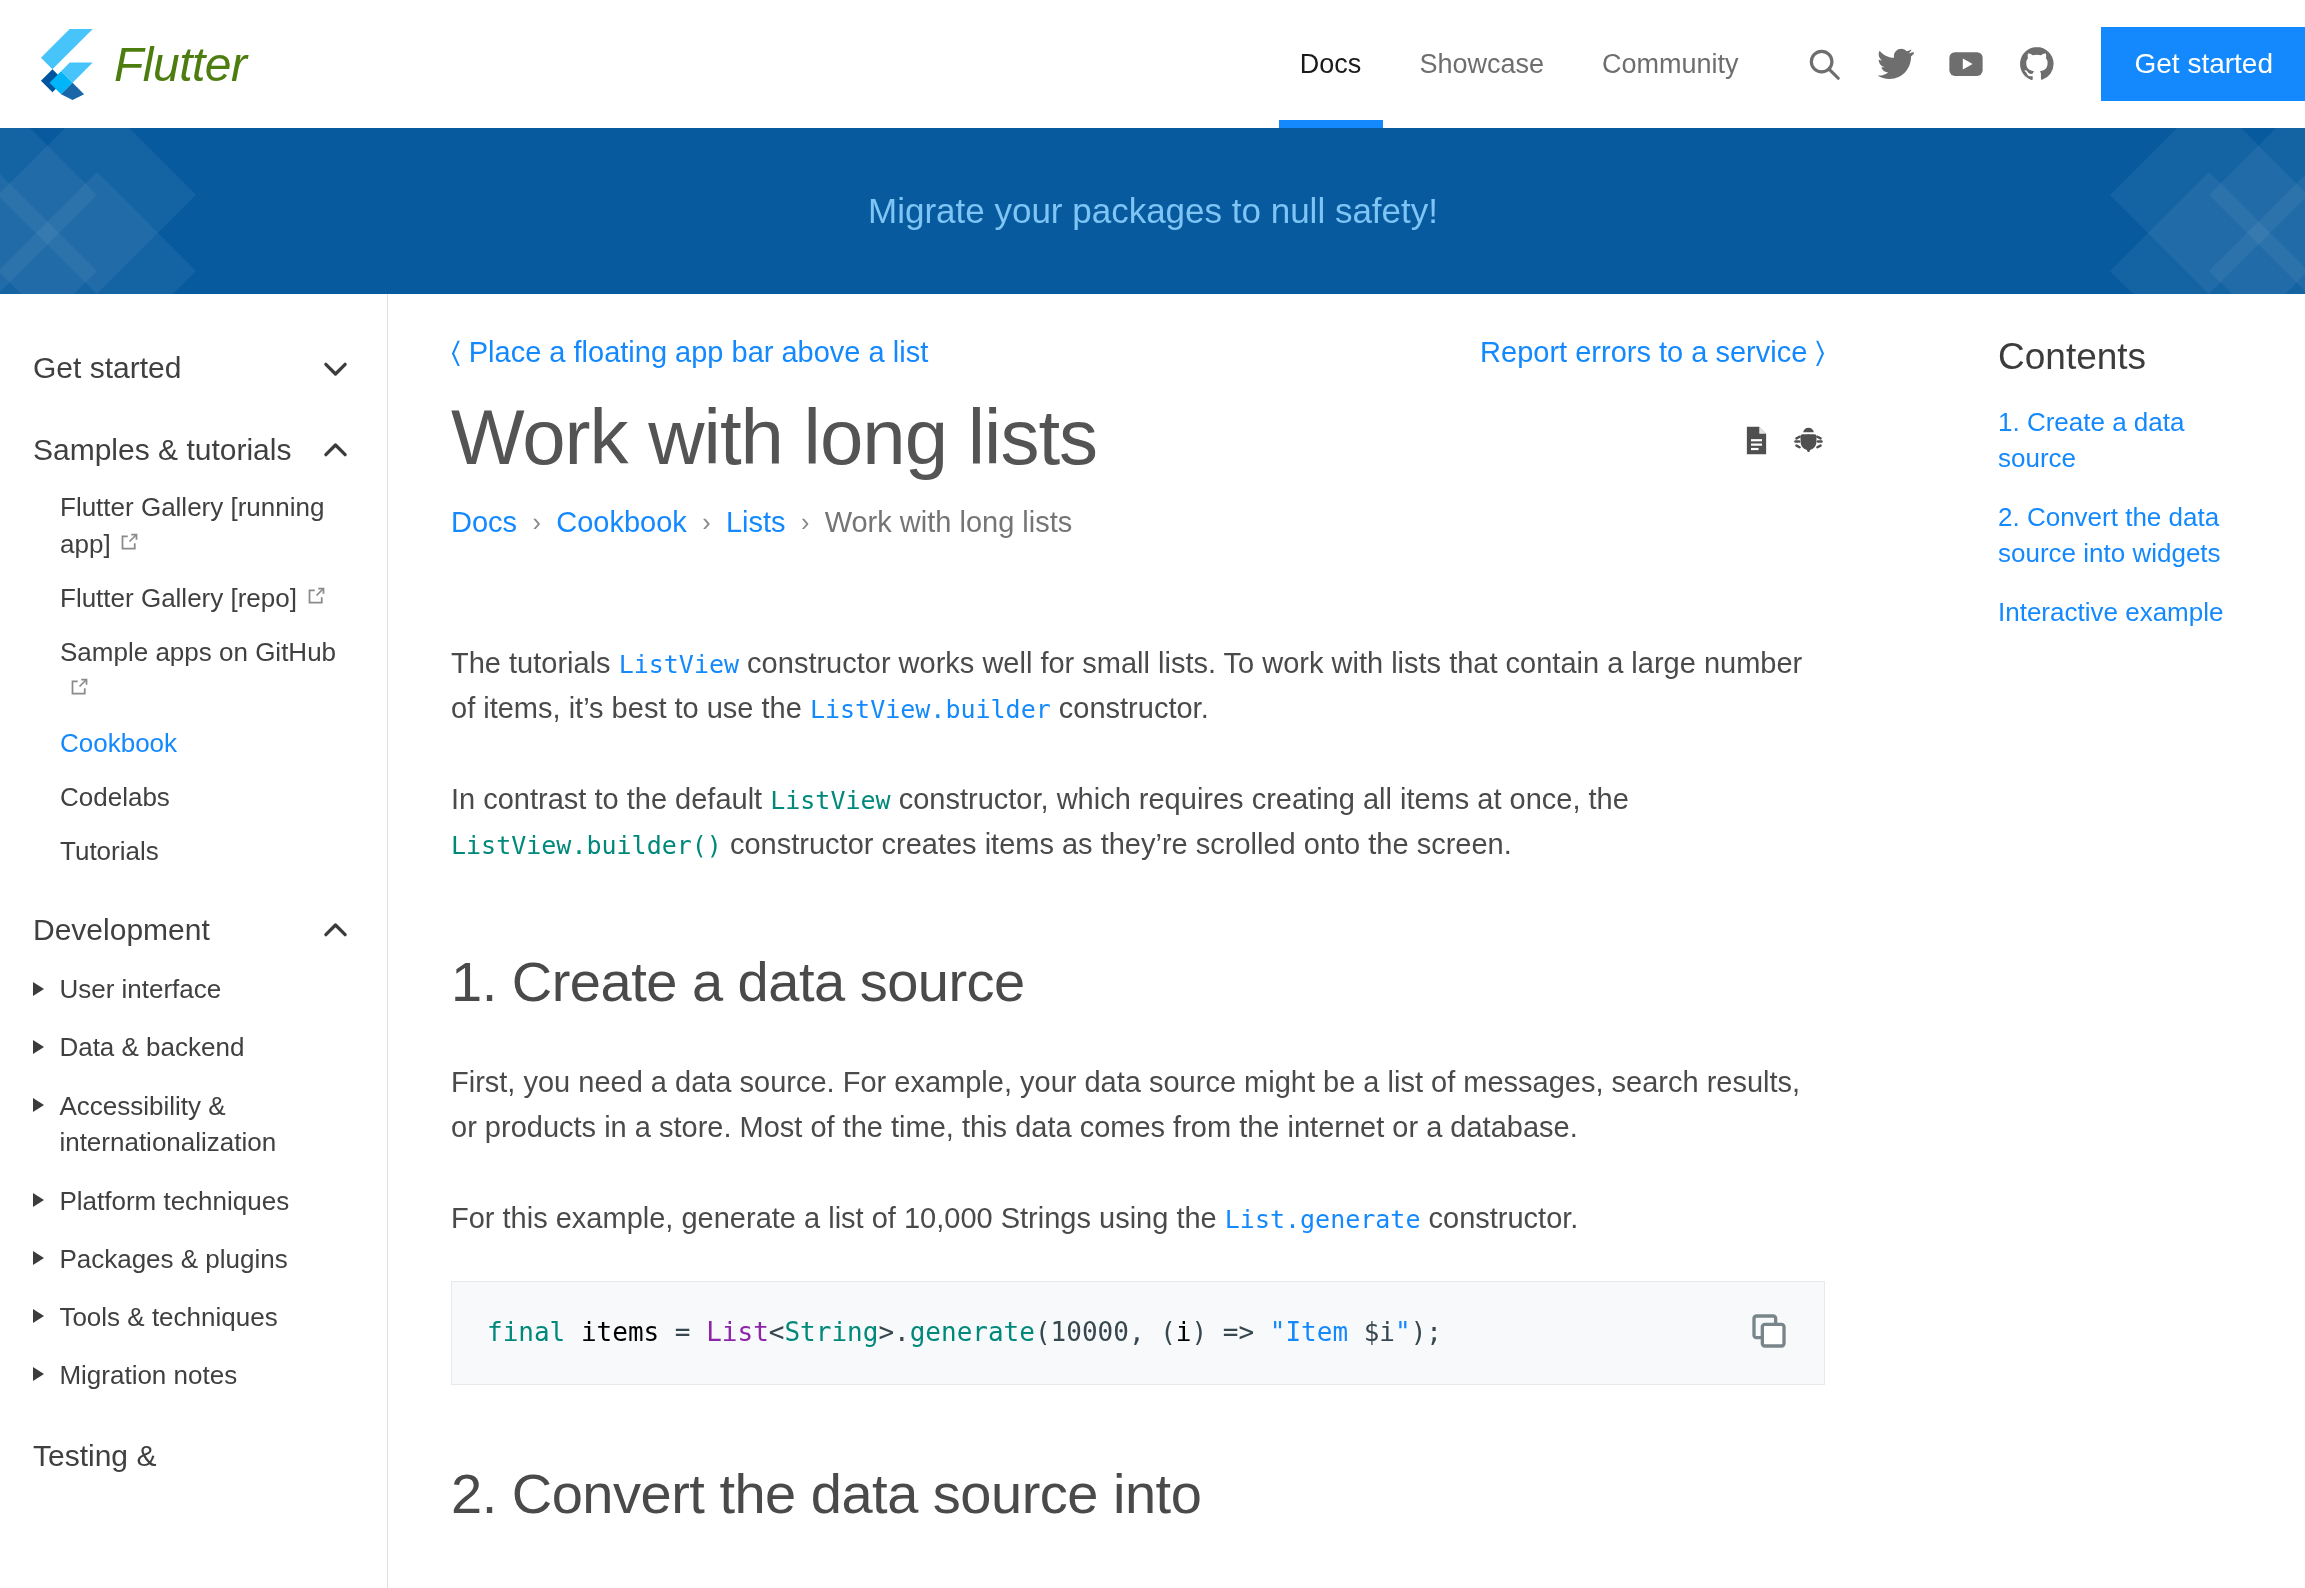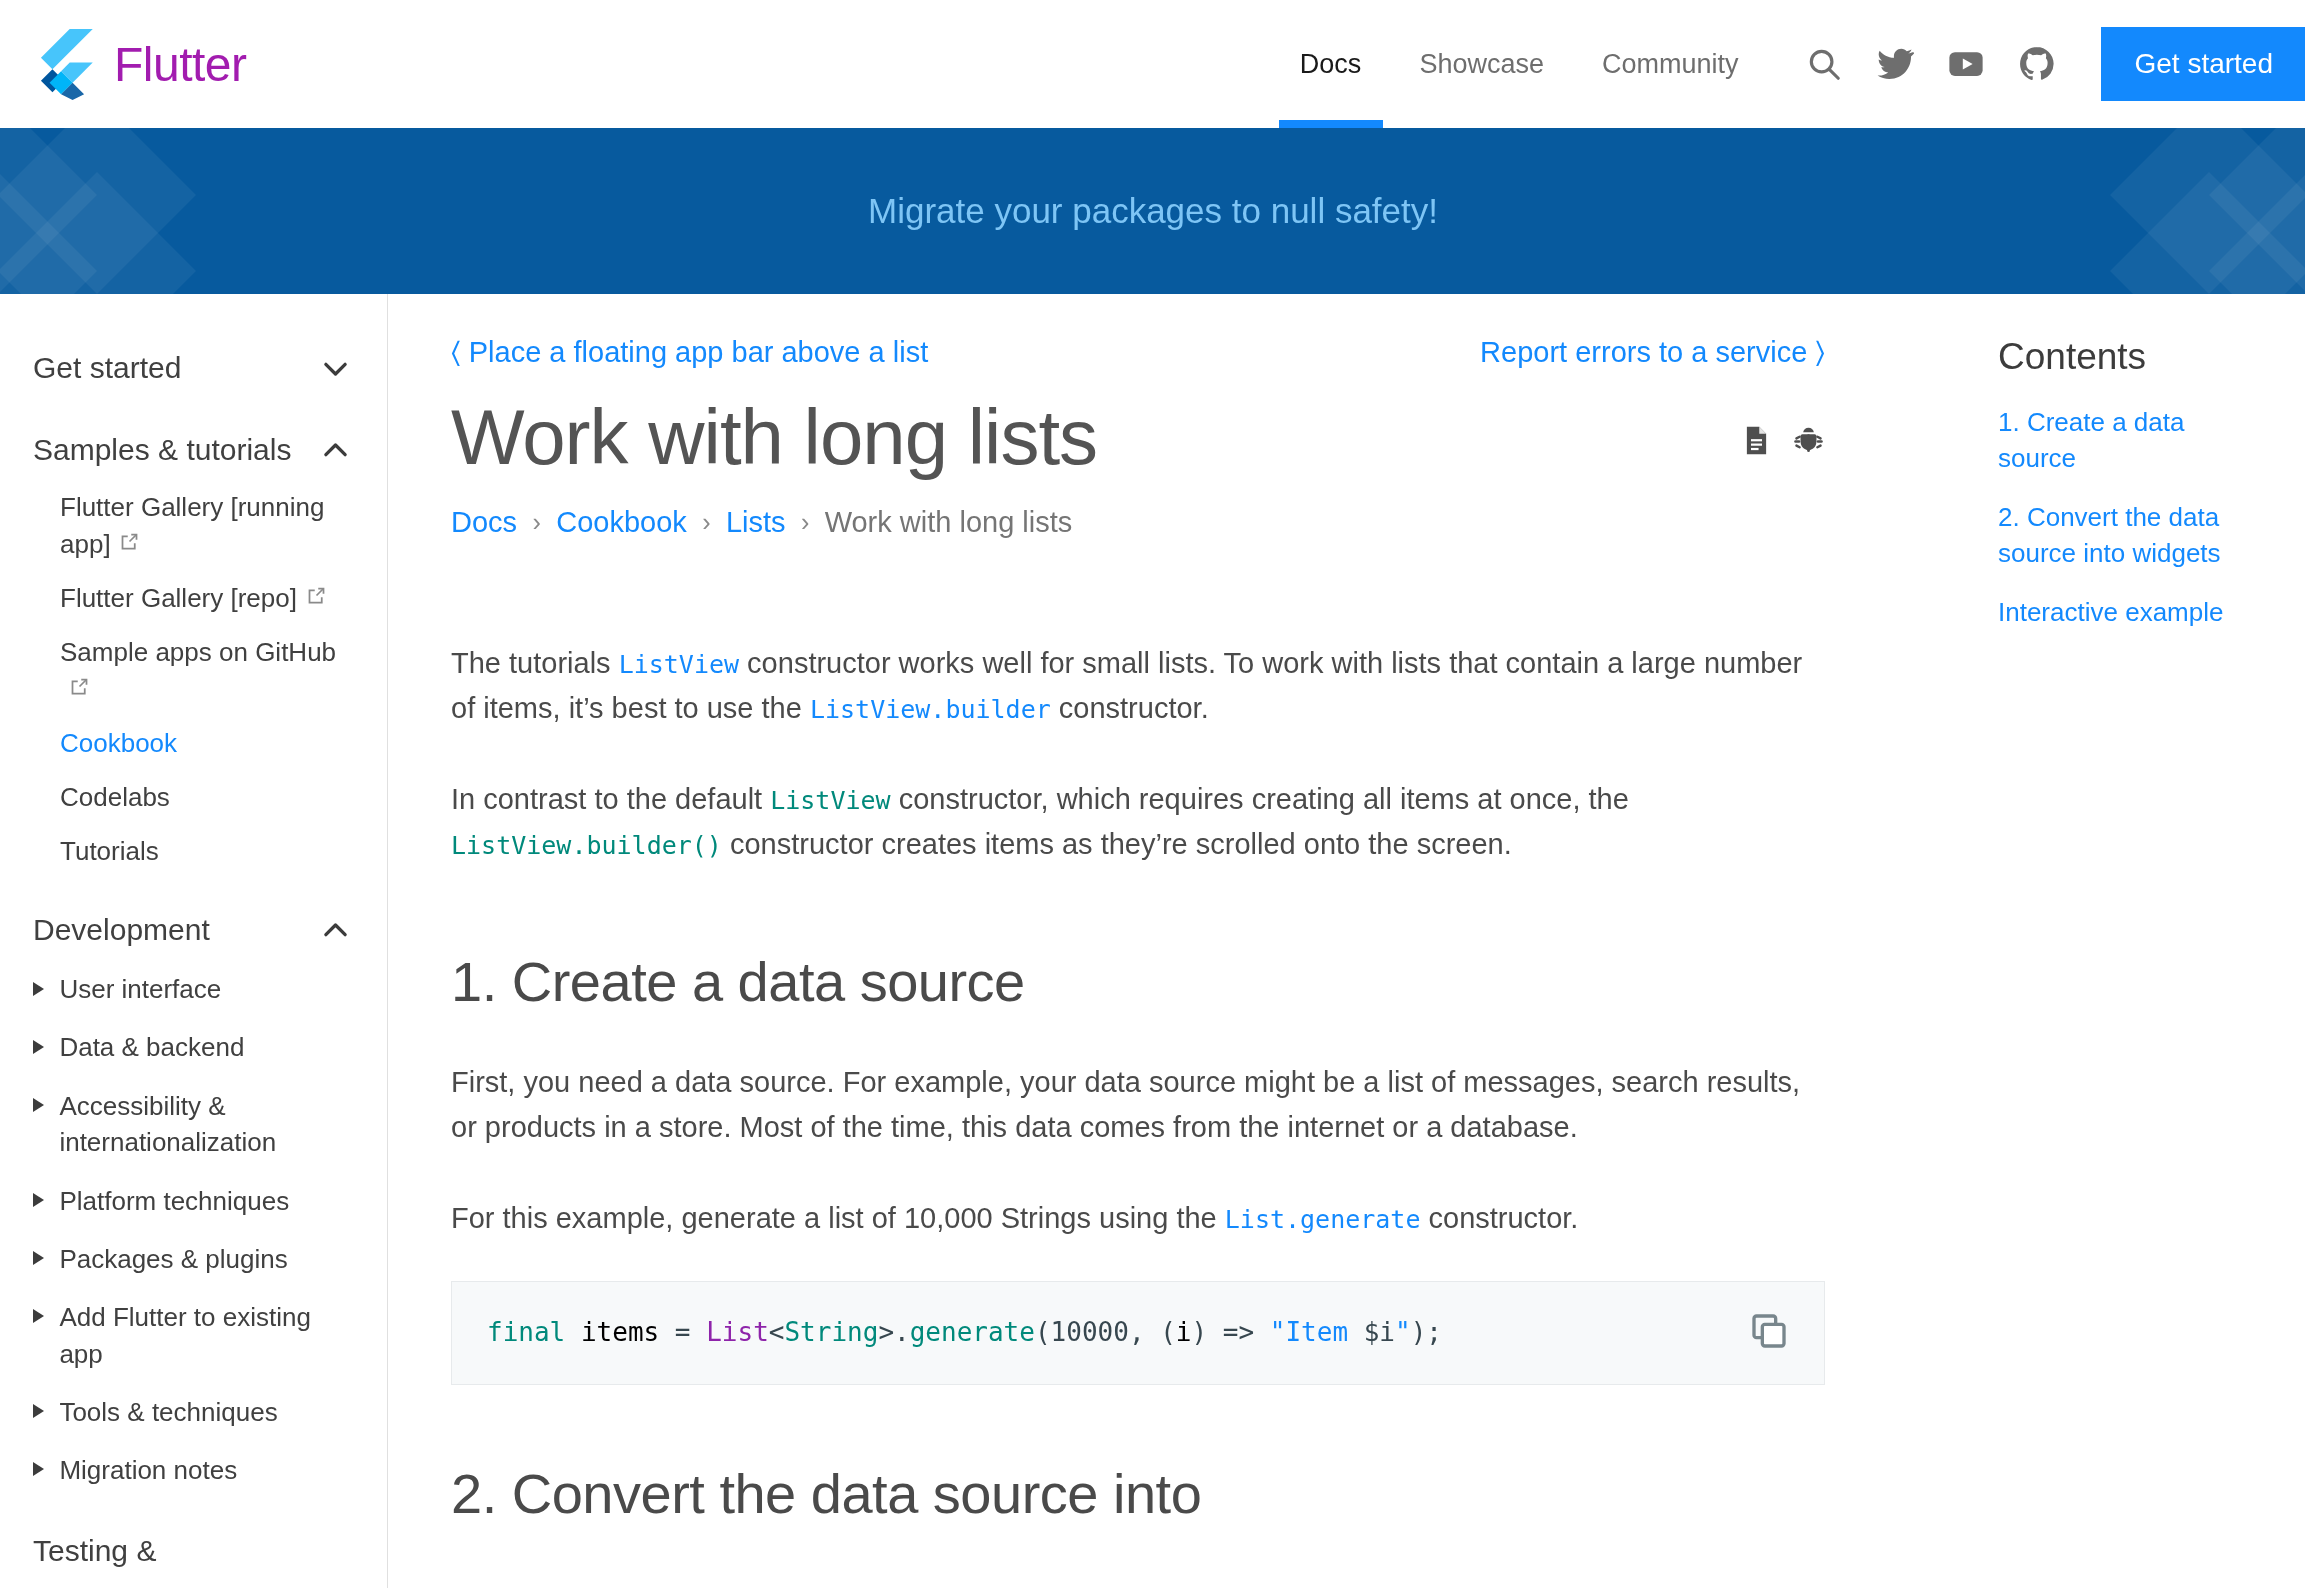--- a/index.html
+++ b/index.html
@@ -17,23 +17,24 @@
     height: 128px;
     background: #ffffff;
     display: flex;
     align-items: center;
     padding: 0 0 0 33px;
   }
   .brand { display: flex; align-items: center; gap: 21px; }
   .brand-logo { width: 60px; height: 71px; display: block; }
   .brand-name {
     font-size: 48px;
-    color: #a21caf;
+    color: #4d7c0f;
     letter-spacing: -0.5px;
     font-weight: 400;
+    font-style: italic;
   }
 
   .header-right {
     margin-left: auto;
     display: flex;
     align-items: stretch;
     height: 100%;
   }
   .nav-links {
     display: flex;
@@ -442,24 +443,20 @@
           <span class="caret"></span>
           <span>Accessibility &amp; internationalization</span>
         </div>
       <div class="side-item-caret">
           <span class="caret"></span>
           <span>Platform techniques</span>
         </div>
       <div class="side-item-caret">
           <span class="caret"></span>
           <span>Packages &amp; plugins</span>
-        </div>
-      <div class="side-item-caret">
-          <span class="caret"></span>
-          <span>Add Flutter to existing app</span>
         </div>
       <div class="side-item-caret">
           <span class="caret"></span>
           <span>Tools &amp; techniques</span>
         </div>
       <div class="side-item-caret">
           <span class="caret"></span>
           <span>Migration notes</span>
         </div>
     </div>

